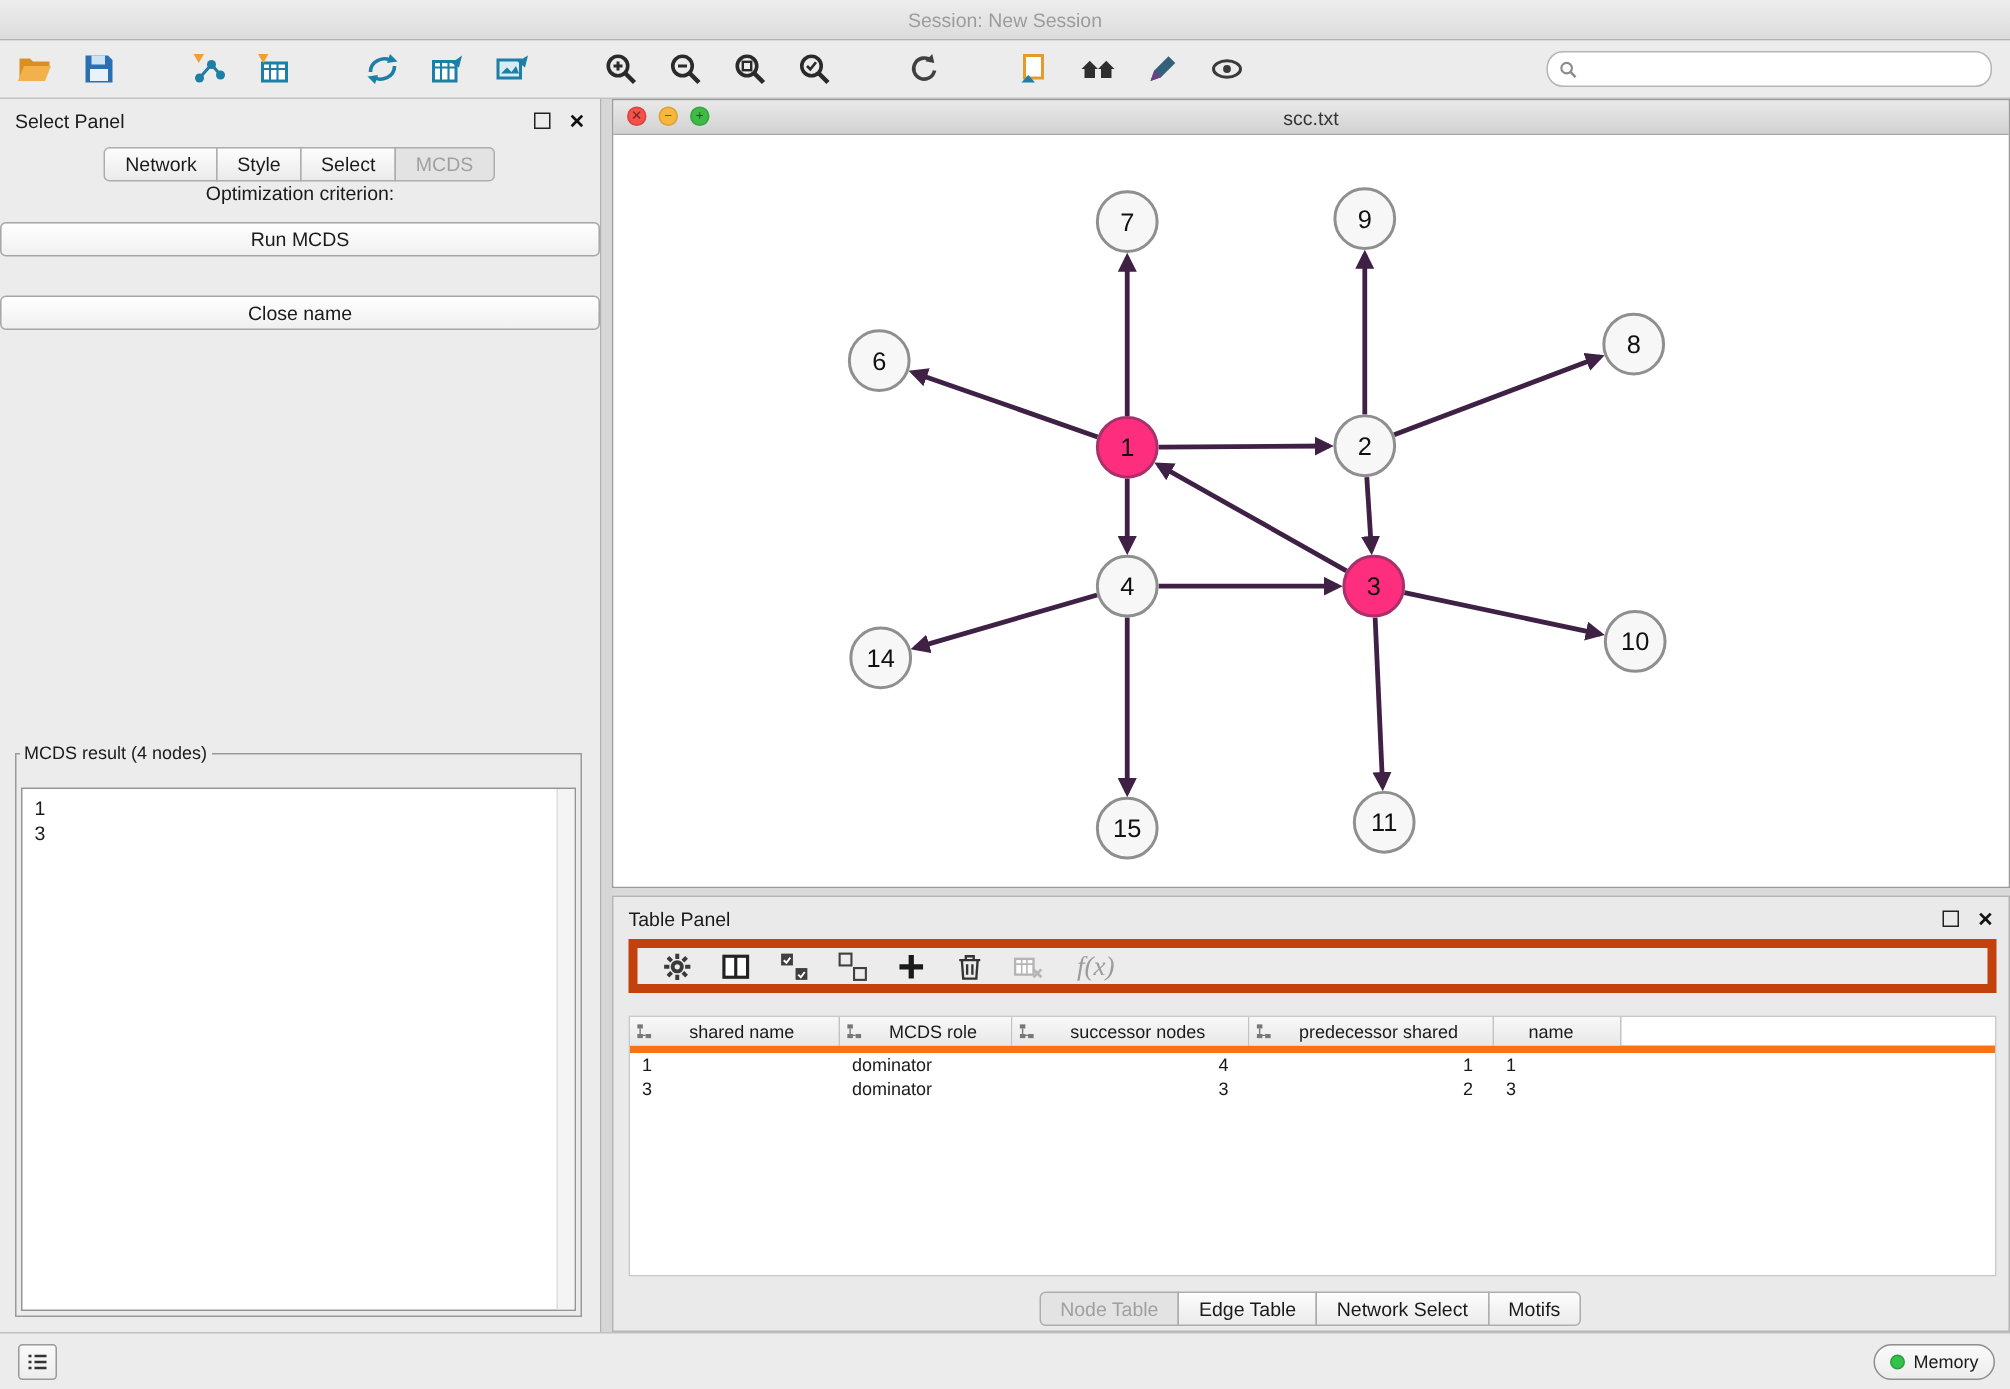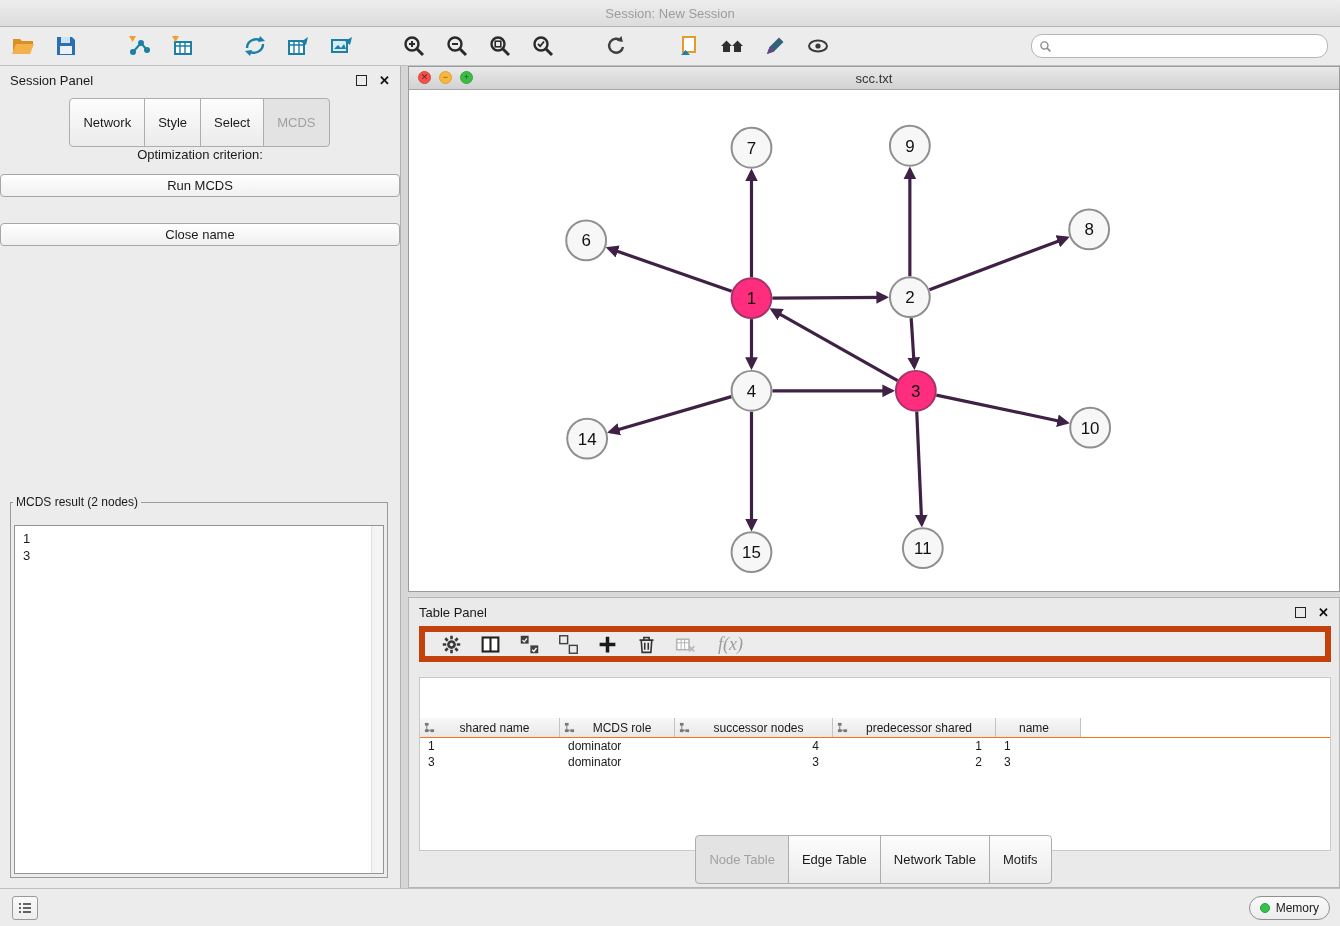--- a/index.html
+++ b/index.html
@@ -25,21 +25,21 @@
 
   
   .control-panel{position:absolute;left:0;top:66px;width:401px;bottom:38px;background:#ececec;
     border-right:1px solid #b0b0b0;box-sizing:border-box;}
   .panel-header{height:28px;display:flex;align-items:center;padding:0 10px;font-size:13px;}
   .panel-header .spacer{flex:1;}
   .float-icon{width:9px;height:9px;border:1.5px solid #222;display:inline-block;margin-right:12px;}
   .close-x{font-size:13px;font-weight:bold;color:#111;line-height:1;}
   .seg-tabs{display:flex;justify-content:center;margin-top:4px;}
   .seg-tab{background:linear-gradient(#fdfdfd,#ebebeb);border:1px solid #adadad;margin-left:-1px;
-    padding:16px 13px;font-size:13px;color:#1a1a1a;cursor:default;}
+    padding:3px 13px;font-size:13px;color:#1a1a1a;cursor:default;}
   .seg-tab:first-child{border-radius:4px 0 0 4px;}
   .seg-tab:last-child{border-radius:0 4px 4px 0;}
   .seg-tab.active{background:#e3e3e3;color:#a0a0a0;}
   .opt-label{text-align:center;font-size:13px;}
   .select-box{width:310px;height:22px;margin:9px auto 0;background:#fff;border:1px solid #a3a3a3;
     border-radius:4px;display:flex;align-items:center;font-size:13px;padding-left:9px;box-sizing:border-box;}
   .select-box .spacer{flex:1;}
   .stepper{width:16px;height:18px;margin-right:2px;display:flex;flex-direction:column;align-items:center;justify-content:center;}
   .btn-row{display:flex;justify-content:center;gap:26px;margin-top:12px;flex-direction:column;}
   .ui-btn{background:linear-gradient(#ffffff,#f0f0f0);border:1px solid #a6a6a6;border-radius:4px;
@@ -71,21 +71,21 @@
   
   .table-panel{position:absolute;left:408px;top:597px;right:0;bottom:38px;background:#eaeaea;
     border:1px solid #b5b5b5;box-sizing:border-box;}
   .tp-toolbar{position:absolute;left:10px;right:8px;top:28px;height:36px;background:#ececec;
     border:6px solid #c2410c;display:flex;align-items:center;padding-left:14px;box-sizing:border-box;}
   .tp-icon{width:24px;height:24px;margin-right:15px;display:inline-flex;align-items:center;justify-content:center;}
   .tp-icon svg{width:21px;height:21px;}
   .fx{font-family:"Liberation Serif",serif;font-style:italic;font-size:18px;color:#9c9c9c;margin-left:6px;}
   .table-area{position:absolute;left:10px;right:8px;top:79px;bottom:36px;background:#fff;
     border:1px solid #c9c9c9;box-sizing:border-box;overflow:hidden;}
-  .thead{display:flex;border-bottom:1px solid #f97316;margin-top:40px;}
+  .thead{display:flex;border-bottom:5px solid #f97316;}
   .th{height:19px;background:linear-gradient(#f8f8f8,#e8e8e8);border-right:1px solid #c3c3c3;
     display:flex;align-items:center;font-size:12px;box-sizing:border-box;position:relative;}
   .th-icon{margin:0 3px 0 4px;display:inline-flex;}
   .th-label{flex:1;text-align:center;padding-right:8px;}
   .tr{display:flex;height:16px;align-items:center;font-size:12px;}
   .td{box-sizing:border-box;overflow:hidden;white-space:nowrap;}
   .td-left{text-align:left;padding-left:8px;}
   .td-right{text-align:right;padding-right:14px;}
   .table-tabs{position:absolute;left:0;right:0;bottom:3px;display:flex;justify-content:center;}
 
@@ -225,42 +225,42 @@
     <svg viewBox="0 0 24 24">
         <circle cx="10" cy="10" r="6.5" fill="none" stroke="#8b8b8b" stroke-width="2.6"></circle>
         <path d="M15 15l6 6" stroke="#8b8b8b" stroke-width="3"></path>
       </svg>
     <input value="" style="">
   </div>
 </div>
 
 <div class="control-panel">
   <div class="panel-header">
-    <span>Session Panel</span>
+    <span>Select Panel</span>
     <span class="spacer"></span>
     <span class="float-icon"></span>
     <span class="close-x">✕</span>
   </div>
   <div class="seg-tabs" id="control-tabs">
       <div class="seg-tab">Network</div>
       <div class="seg-tab">Style</div>
       <div class="seg-tab">Select</div>
       <div class="seg-tab active">MCDS</div>
     </div>
 
   <div class="opt-label">Optimization criterion:</div>
 
 
   <div class="btn-row">
     <button class="ui-btn">Run MCDS</button>
     <button class="ui-btn">Close name</button>
   </div>
 
   <fieldset class="result-group">
-    <legend>MCDS result (2 nodes)</legend>
+    <legend>MCDS result (4 nodes)</legend>
     <div class="result-box" id="result-list">
       <div class="result-scroll"></div>
     <div>1</div>
         <div>3</div>
       </div>
   </fieldset>
 </div>
 
 <div class="v-splitter"></div>
 
@@ -468,21 +468,21 @@
           <div class="td td-right" style="width: 158px;">3</div>
           <div class="td td-right" style="width: 163px;">2</div>
           <div class="td td-left" style="width: 85px;">3</div>
         </div>
       </div>
   </div>
 
   <div class="table-tabs seg-tabs" id="table-tabs">
       <div class="seg-tab active">Node Table</div>
       <div class="seg-tab">Edge Table</div>
-      <div class="seg-tab">Network Table</div>
+      <div class="seg-tab">Network Select</div>
       <div class="seg-tab">Motifs</div>
     </div>
 </div>
 
 <div class="statusbar">
   <span class="sb-btn">
     <svg width="14" height="12" viewBox="0 0 14 12">
         <path d="M1 2h2M5 2h8M1 6h2M5 6h8M1 10h2M5 10h8" stroke="#333" stroke-width="1.6"></path>
       </svg>
   </span>

